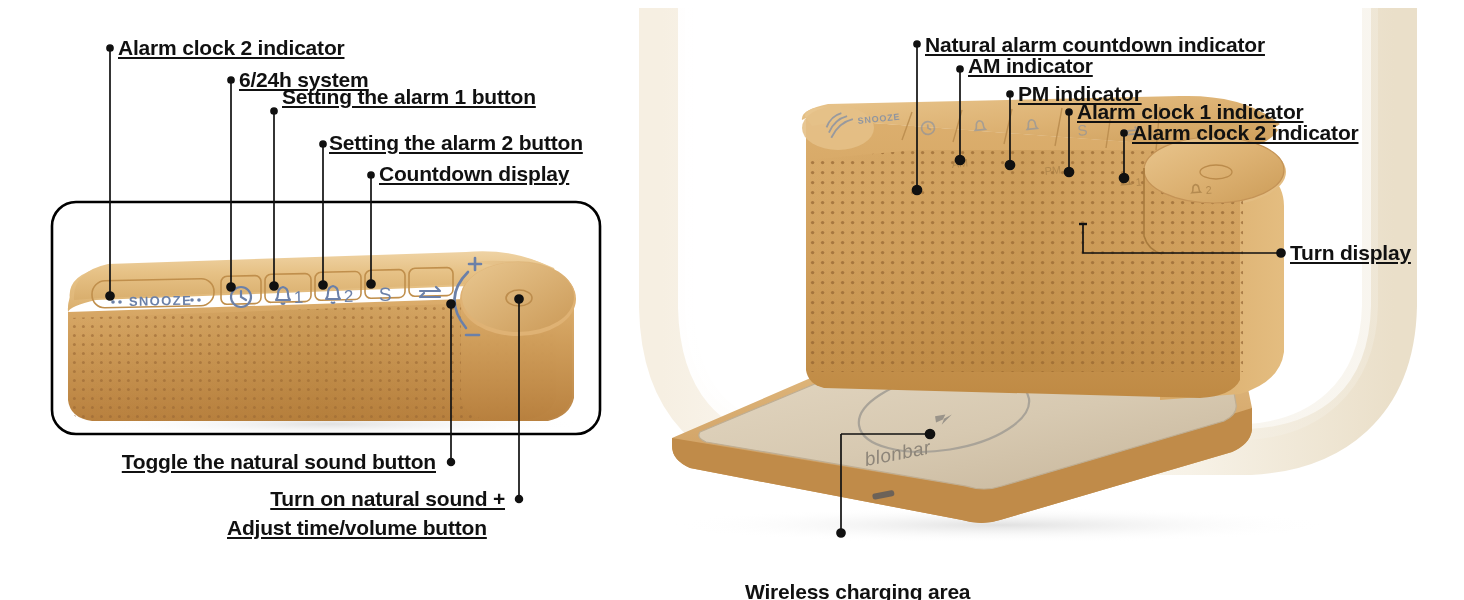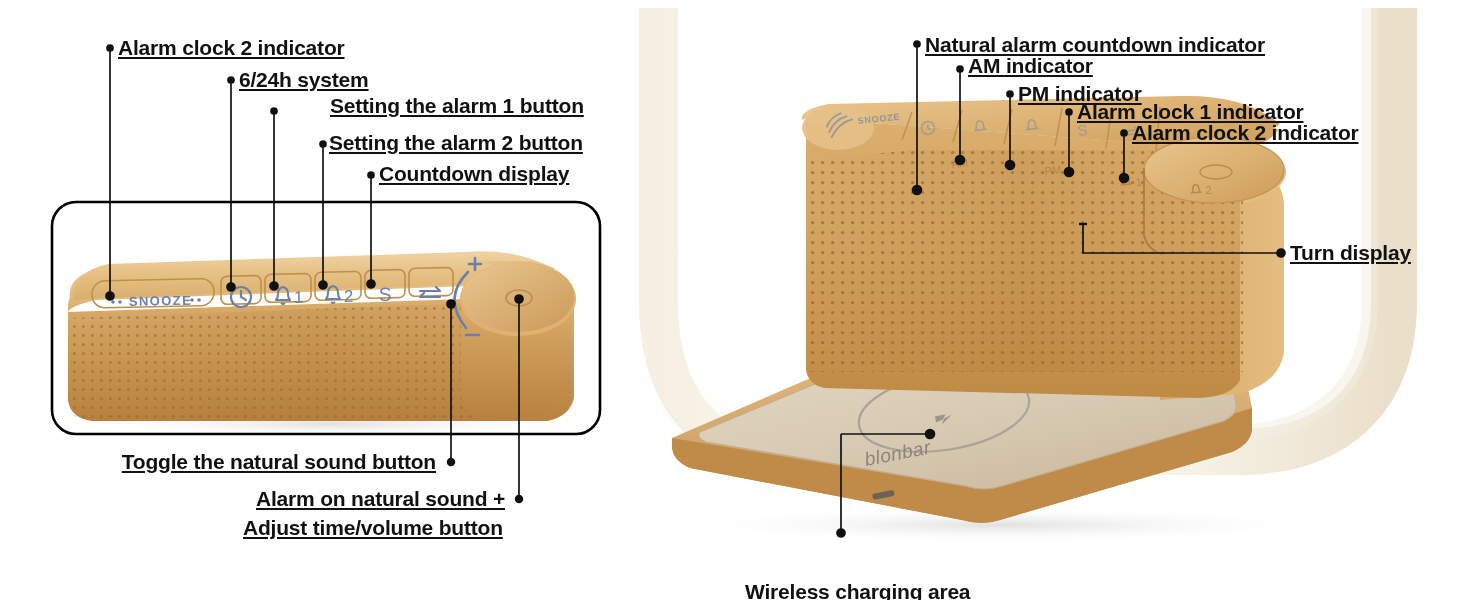--- a/index.html
+++ b/index.html
@@ -388,31 +388,31 @@
         <circle cx="930" cy="434" r="4.5"></circle>
         <circle cx="841" cy="533" r="4"></circle>
       </g>
     </g>
   </svg>
 
   <div class="anno" style="left:118px; top:36px;">Alarm clock 2 indicator</div>
 
   <div class="anno" style="left:239px; top:68px;">6/24h system</div>
 
-  <div class="anno" style="left:282px; top:94px;margin-left:48px;">Setting the alarm 1 button</div>
+  <div class="anno" style="left:282px; top:85px;">Setting the alarm 1 button</div>
 
   <div class="anno" style="left:329px; top:131px;">Setting the alarm 2 button</div>
 
   <div class="anno" style="left:379px; top:162px;">Countdown display</div>
 
   <div class="anno r" style="left:106px; top:450px; width:330px; text-align:right;">Toggle the natural sound button</div>
 
-  <div class="anno r" style="left:200px; top:487px; width:305px; text-align:right;">Alarm on natural sound +</div>
-
-  <div class="anno" style="left:243px; top:516px;">Adjust time/volume button</div>
+  <div class="anno r" style="left:200px; top:487px; width:305px; text-align:right;">Turn on natural sound +</div>
+
+  <div class="anno" style="left:227px; top:516px;">Adjust time/volume button</div>
 
   <div class="anno" style="left:925px; top:33px;">Natural alarm countdown indicator</div>
 
   <div class="anno" style="left:968px; top:54px;">AM indicator</div>
 
   <div class="anno" style="left:1018px; top:82px;">PM indicator</div>
 
   <div class="anno" style="left:1077px; top:100px;">Alarm clock 1 indicator</div>
 
   <div class="anno" style="left:1132px; top:121px;">Alarm clock 2 indicator</div>

